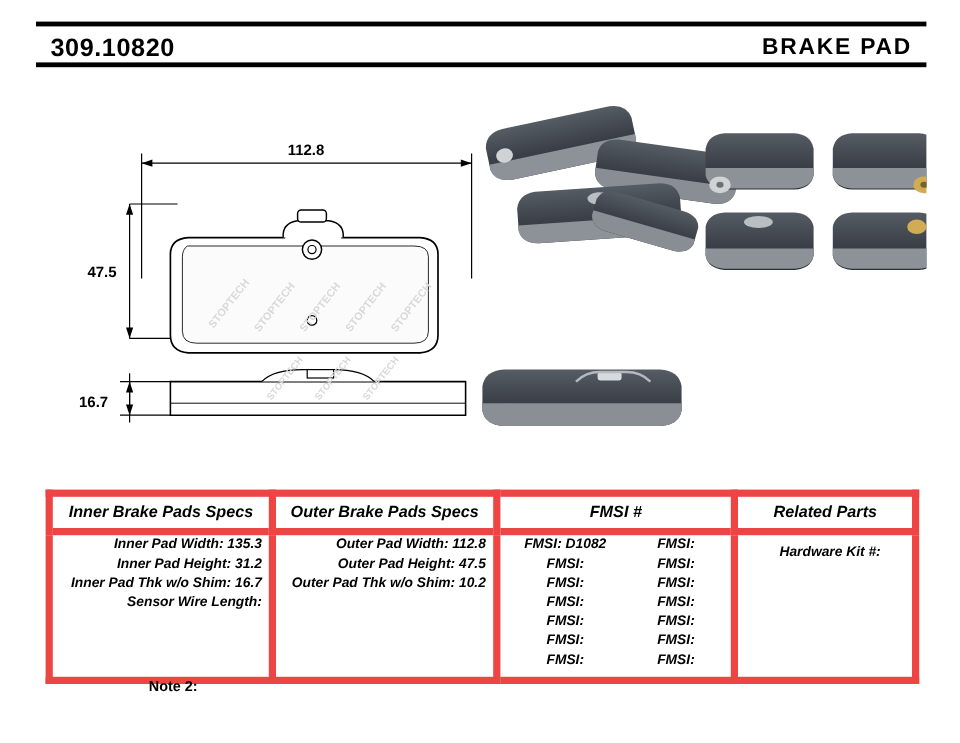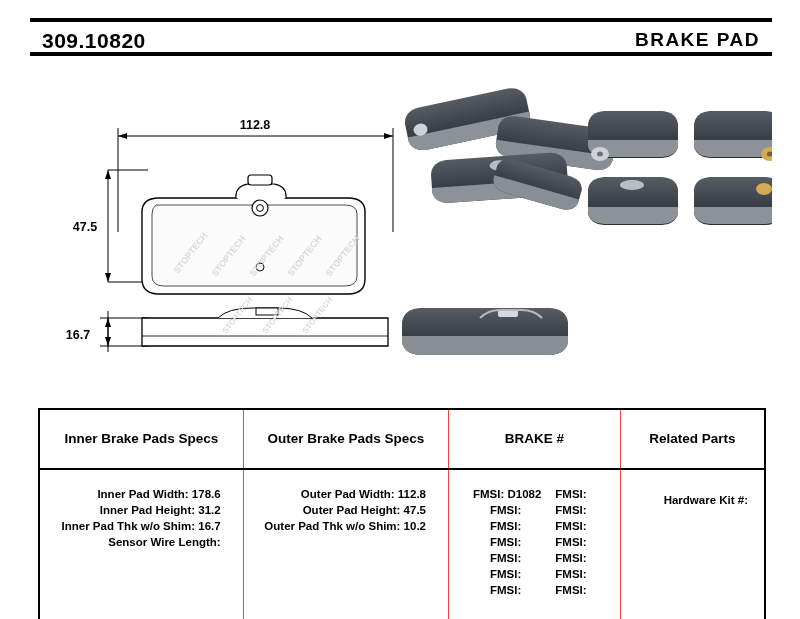--- a/index.html
+++ b/index.html
@@ -66,23 +66,24 @@
   
   .spec-table {
     position: absolute;
     left: 8px;
     top: 390px;
     width: 728px;
     border: 2px solid #000;
     border-collapse: collapse;
   }
   .spec-table td, .spec-table th {
-    border: 1px solid #ef4444;
-    padding: 16px;
+    border: 6px solid #ef4444;
+    padding: 0;
     vertical-align: top;
+    font-style: italic;
   }
   .col-head {
     text-align: center;
     font-size: 13.5px;
     font-weight: bold;
     height: 26px;
     line-height: 26px;
     border-bottom: 2px solid #000 !important;
   }
   .cell-body {
@@ -103,21 +104,21 @@
     display: flex;
     padding-left: 8px;
   }
   .fmsi-col {
     width: 50%;
   }
   .fmsi-col .spec-row { text-align: center; }
   .related-body {
     padding: 6px 0 0 8px;
   }
-  .related-body .spec-row { text-align: right; }
+  .related-body .spec-row { text-align: center; }
 
   
   .notes {
     position: absolute;
     left: 50px;
     top: 545px;
     width: 300px;
   }
   .note-line {
     font-size: 12px;
@@ -270,27 +271,27 @@
         <path d="M78,10 q8,-8 20,-8 l22,0 q12,0 20,8" fill="none" stroke="#b5b9be" stroke-width="2"></path>
       </g>
     </svg>
   </div>
 
   <table class="spec-table">
     <tbody>
         <tr>
       <th class="col-head" style="width:183px">Inner Brake Pads Specs</th>
       <th class="col-head" style="width:183px">Outer Brake Pads Specs</th>
-      <th class="col-head" style="width:208px">BRAKE #</th>
+      <th class="col-head" style="width:208px">FMSI #</th>
       <th class="col-head" style="width:154px">Related Parts</th>
     </tr>
     <tr>
 
       <td class="cell-body">
-        <div class="spec-row right-label">Inner Pad Width: 178.6</div>
+        <div class="spec-row right-label">Inner Pad Width: 135.3</div>
         <div class="spec-row right-label">Inner Pad Height: 31.2</div>
         <div class="spec-row right-label">Inner Pad Thk w/o Shim: 16.7</div>
         <div class="spec-row right-label">Sensor Wire Length:</div>
       </td>
 
       <td class="cell-body">
         <div class="spec-row right-label">Outer Pad Width: 112.8</div>
         <div class="spec-row right-label">Outer Pad Height: 47.5</div>
         <div class="spec-row right-label">Outer Pad Thk w/o Shim: 10.2</div>
       </td>
@@ -321,15 +322,18 @@
       <td class="cell-body">
         <div class="related-body">
           <div class="spec-row">Hardware Kit #:</div>
         </div>
       </td>
     </tr>
   </tbody>
     </table>
 
   <div class="notes">
+    <div class="note-line">
+      <span>Note 2:</span>
+    </div>
   </div>
 
 </div>
 
 </body></html>

